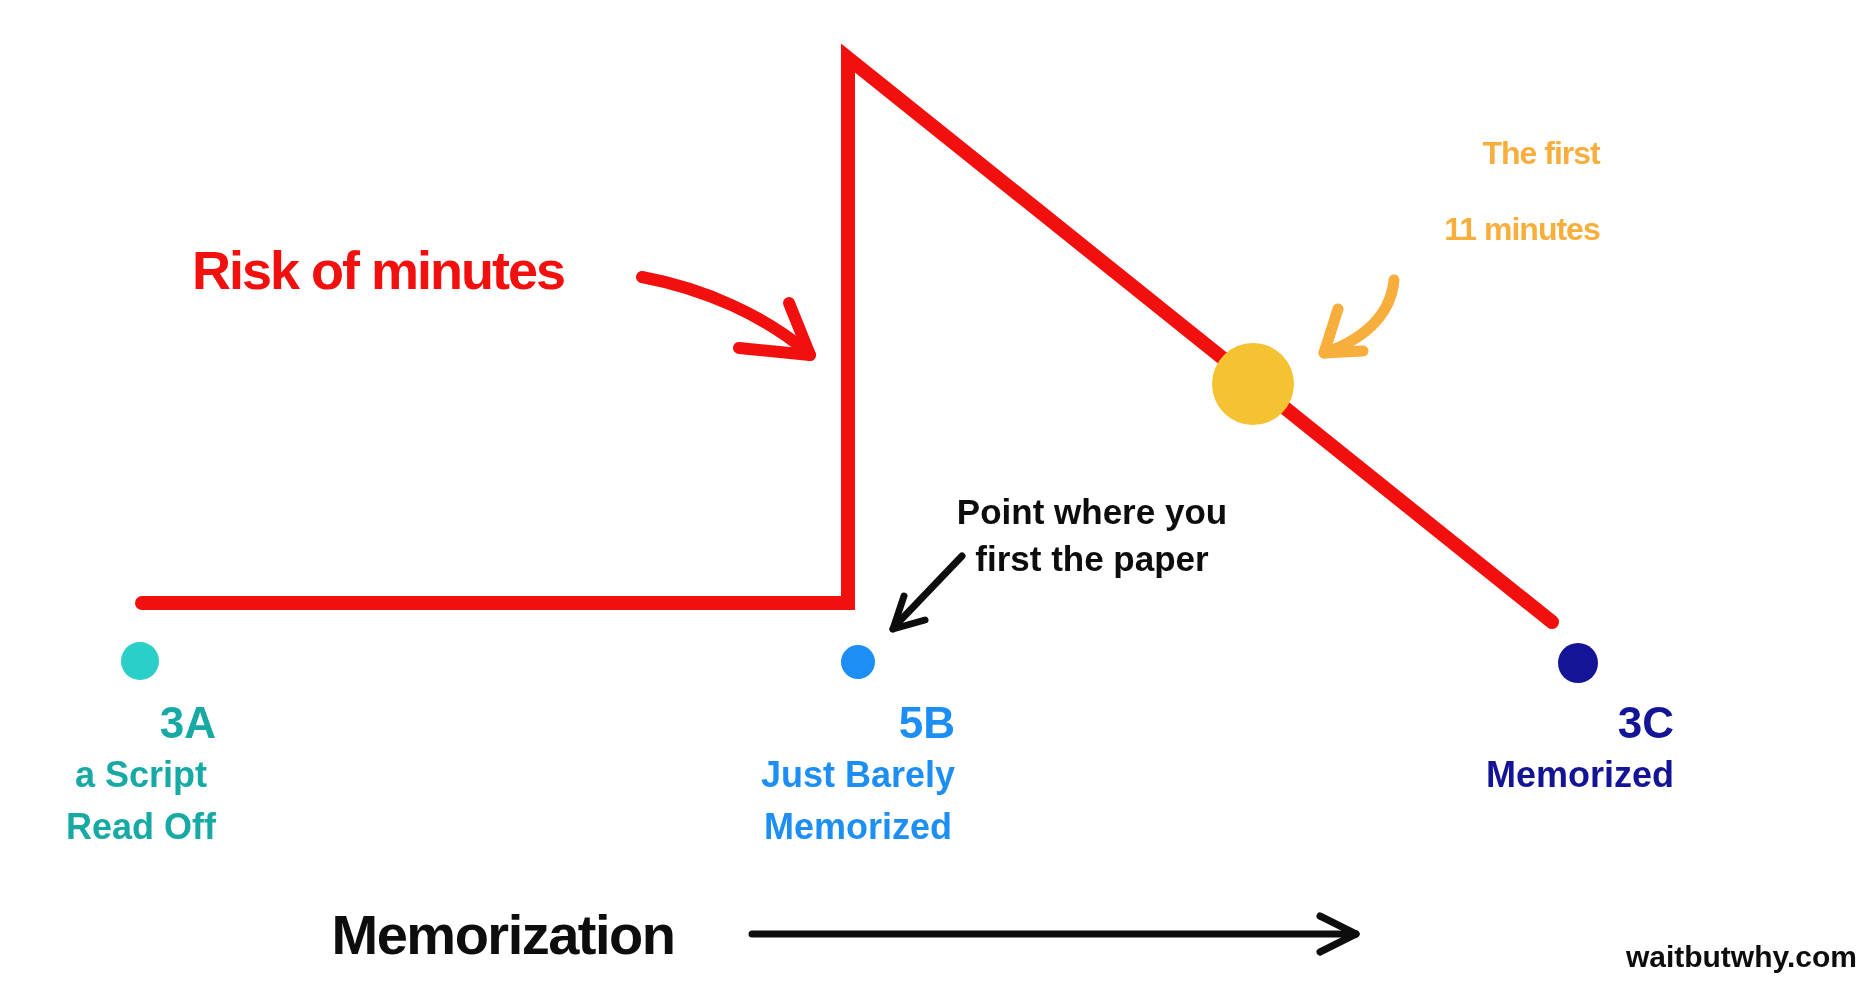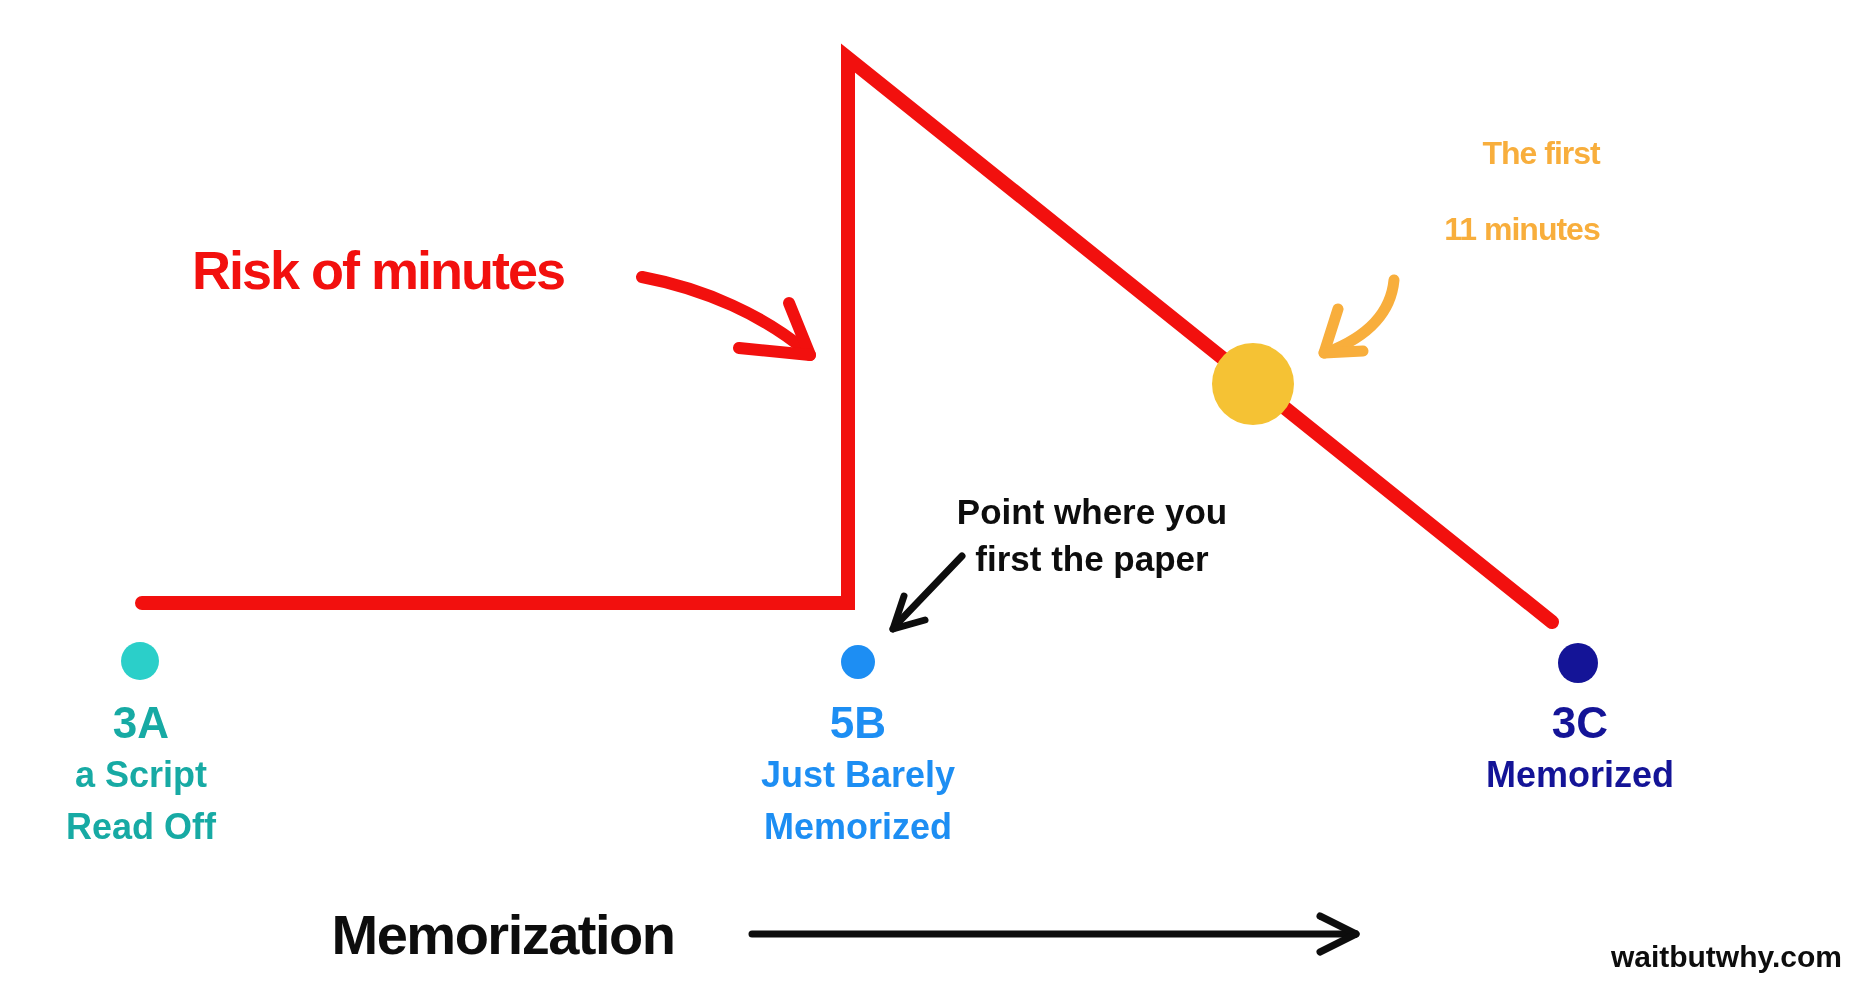--- a/index.html
+++ b/index.html
@@ -58,34 +58,34 @@
     margin-top: 32px;
   }
   .point-label {
     transform: translate(-50%, 0);
     position: absolute;
     top: 697px;
     text-align: center;
     white-space: nowrap;
     line-height: 52px;
   }
-  .point-label .pid { font-size: 44px; }
+  .point-label .pid { font-size: 44px; text-align: right; }
   .point-label .sub { font-size: 36px; }
   .p3a { left: 141px;  color: var(--teal_text, #17aaa4); }
   .p3b { left: 858px;  color: var(--blue, #1d8ef3); }
   .p3c { left: 1580px; color: var(--navy, #141497); }
   .memorization-label {
     left: 503px; top: 934px;
     font-size: 56px;
     letter-spacing: -1.5px;
     color: var(--ink, #0d0d0d);
   }
   .site-label {
     position: absolute;
-    right: 28px; top: 940px;
+    right: 13px; top: 940px;
     transform: none;
     font-size: 30px;
     color: var(--ink, #0d0d0d);
     white-space: nowrap;
   }
 </style>
 </head>
 <body>
 
 <div class="canvas">

